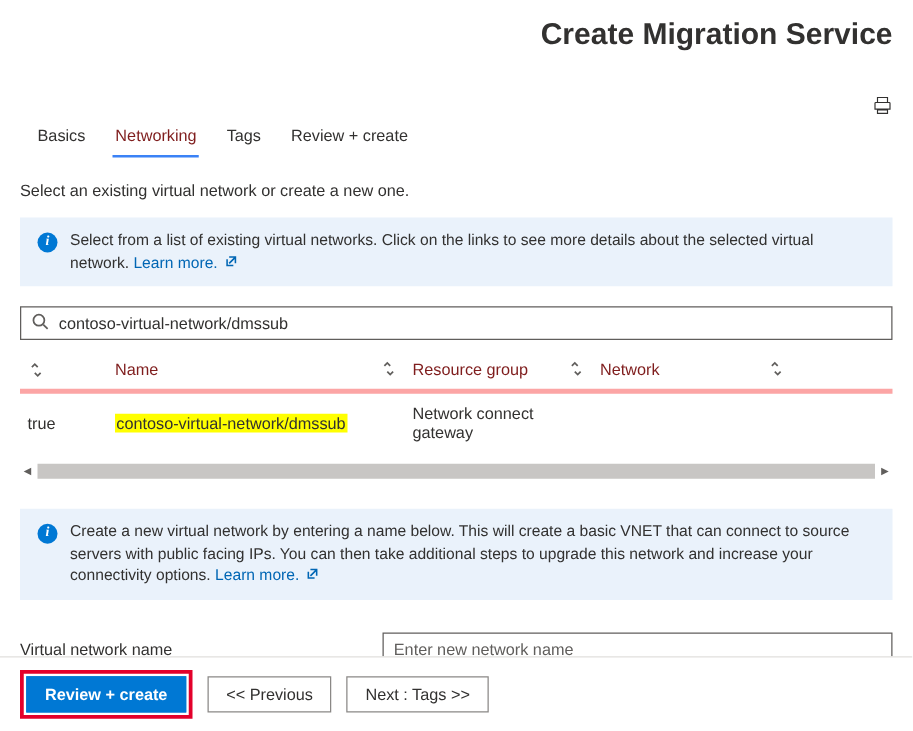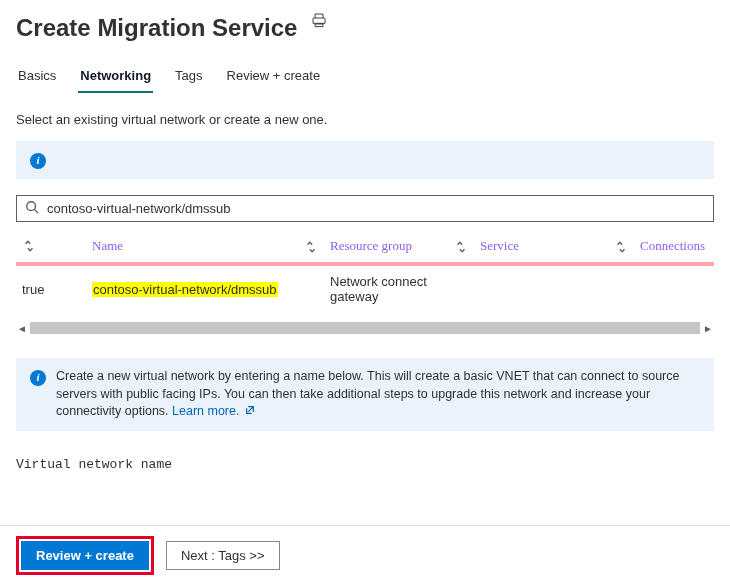--- a/index.html
+++ b/index.html
@@ -8,27 +8,27 @@
     font-family: "Segoe UI", Arial, sans-serif;
     font-size: 13px;
     color: #323130;
     background: #ffffff;
     width: 730px;
     height: 585px;
     overflow: hidden;
     position: relative;
   }
   .page { padding: 12px 16px 0 16px; }
-  .header-row { display: flex; align-items: flex-start; gap: 14px; }
+  .header-row { display: flex; align-items: flex-end; gap: 14px; flex-direction: column; }
   h1 { font-size: 24px; font-weight: 600; margin: 2px 0 20px 0; }
   .print-icon svg { width: 16px; height: 16px; stroke: #323130; fill: none; stroke-width: 1.4; }
 
-  .tabs { display: flex; gap: 20px; border-bottom: 1px solid #fff; margin-bottom: 18px; }
+  .tabs { display: flex; gap: 20px; border-bottom: 1px solid #fff; margin-bottom: 18px; margin-left: 12px; }
   .tab { padding: 6px 2px 8px 2px; cursor: pointer; color: #323130; }
-  .tab.active { border-bottom: 2px solid #0f766e; font-weight: 700; color: #0f172a; }
+  .tab.active { border-bottom: 2px solid #3b82f6; font-weight: 400; color: #7f1d1d; }
 
   .subtext { font-size: 13px; color: #323130; margin-bottom: 14px; }
 
   .info-box {
     background: #eaf2fb;
     padding: 10px 14px;
     display: flex;
     gap: 10px;
     font-size: 12.5px;
     color: #323130;
@@ -52,21 +52,21 @@
   }
   .search-wrap svg { width: 14px; height: 14px; stroke: #605e5c; fill: none; stroke-width: 1.6; }
   .search-wrap input {
     border: none; outline: none; flex: 1; font-size: 13px; font-family: inherit;
     color: #323130; background: transparent;
   }
 
   .table-wrap { margin-top: 8px; }
   .thead, .trow { display: flex; align-items: center; }
   .th, .td { padding: 8px 6px; font-size: 13px; }
-  .th { color: #8b5cf6; font-weight: 400; display: flex; align-items: flex-end; gap: 6px; font-family: Liberation Serif, serif; }
+  .th { color: #7f1d1d; font-weight: 400; display: flex; align-items: flex-start; gap: 6px; }
   .sort-icon { width: 14px; height: 14px; }
   .sort-icon svg { width: 14px; height: 14px; stroke: #605e5c; fill: none; stroke-width: 1.2; }
 
   .col0 { width: 70px; }
   .col1 { width: 238px; }
   .col2 { width: 150px; }
   .col3 { width: 160px; }
   .col4 { flex: 1; }
 
   .trow { border-top: 4px solid #fca5a5; }
@@ -85,21 +85,21 @@
   }
   .hscroll .arrow {
     position: absolute; top: 0; width: 12px; height: 16px;
     display: flex; align-items: center; justify-content: center;
     font-size: 10px; color: #605e5c;
   }
   .hscroll .arrow.left { left: 0; }
   .hscroll .arrow.right { right: 0; }
 
   .field-row { display: flex; align-items: center; margin-top: 26px; }
-  .field-label { width: 290px; font-size: 13px; color: #323130; font-family: Liberation Mono, monospace; }
+  .field-label { width: 290px; font-size: 13px; color: #323130; }
   .field-input {
     flex: 1; border: 1px solid #605e5c; padding: 5px 8px;
     font-size: 13px; font-family: inherit; outline: none;
   }
   .field-input::placeholder { color: #605e5c; }
 
   .footer {
     position: absolute; left: 0; right: 0; bottom: 0;
     border-top: 1px solid #e1dfdd;
     padding: 10px 16px;
@@ -135,20 +135,31 @@
     <div class="tab">Basics</div>
     <div class="tab active">Networking</div>
     <div class="tab">Tags</div>
     <div class="tab">Review + create</div>
   </div>
 
   <div class="subtext">Select an existing virtual network or create a new one.</div>
 
   <div class="info-box">
     <div class="info-icon">i</div>
+    <div>
+      <span>Select from a list of existing virtual networks. Click on the links to see more details about the selected virtual network.</span>
+      <span class="link">
+        <span>Learn more.</span>
+        <span class="ext-icon">
+          <svg viewBox="0 0 12 12">
+              <path d="M4 2h6v6M10 2 4 8M2 4v6h6"></path>
+            </svg>
+        </span>
+      </span>
+    </div>
   </div>
 
   <div class="search-wrap">
     <span>
       <svg viewBox="0 0 16 16">
           <circle cx="7" cy="7" r="5"></circle>
           <path d="M11 11l4 4"></path>
         </svg>
     </span>
     <input type="text" value="contoso-virtual-network/dmssub" style="">
@@ -168,27 +179,24 @@
               <path d="M3 4l2-2 2 2M9 8l-2 2-2-2"></path>
             </svg></span>
       </div>
       <div class="th col2">
         <span>Resource group</span>
         <span class="sort-icon" style="margin-left:auto;"><svg viewBox="0 0 12 12">
               <path d="M3 4l2-2 2 2M9 8l-2 2-2-2"></path>
             </svg></span>
       </div>
       <div class="th col3">
-        <span>Service</span>
+        <span>Network</span>
         <span class="sort-icon" style="margin-left:auto;"><svg viewBox="0 0 12 12">
               <path d="M3 4l2-2 2 2M9 8l-2 2-2-2"></path>
             </svg></span>
-      </div>
-      <div class="th col4">
-        <span>Connections</span>
       </div>
     </div>
     <div class="trow">
       <div class="td col0">true</div>
       <div class="td col1"><span class="highlight">contoso-virtual-network/dmssub</span></div>
       <div class="td col3">Network connect gateway</div>
       <div class="td col4"></div>
     </div>
     <div class="hscroll">
       <div class="arrow left">◄</div>
@@ -207,21 +215,23 @@
           <svg viewBox="0 0 12 12">
               <path d="M4 2h6v6M10 2 4 8M2 4v6h6"></path>
             </svg>
         </span>
       </span>
     </div>
   </div>
 
   <div class="field-row">
     <div class="field-label">Virtual network name</div>
+    <input class="field-input" type="text" placeholder="Enter new network name" style="">
   </div>
 </div>
 
 <div class="footer">
   <span class="review-highlight">
     <button class="btn primary">Review + create</button>
   </span>
+  <button class="btn">&lt;&lt; Previous</button>
   <button class="btn">Next : Tags &gt;&gt;</button>
 </div>
 
 </body></html>

